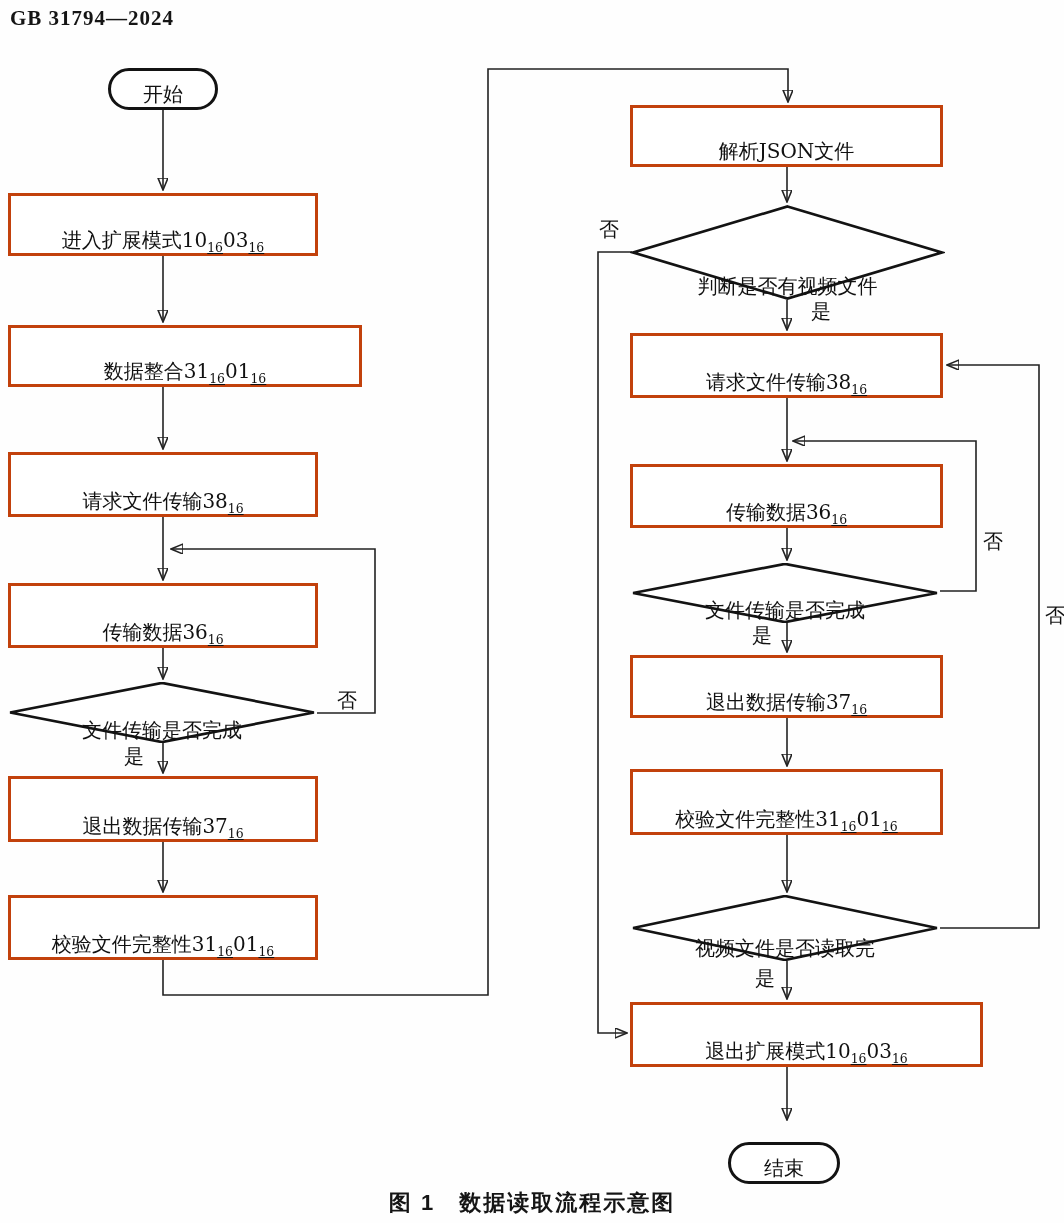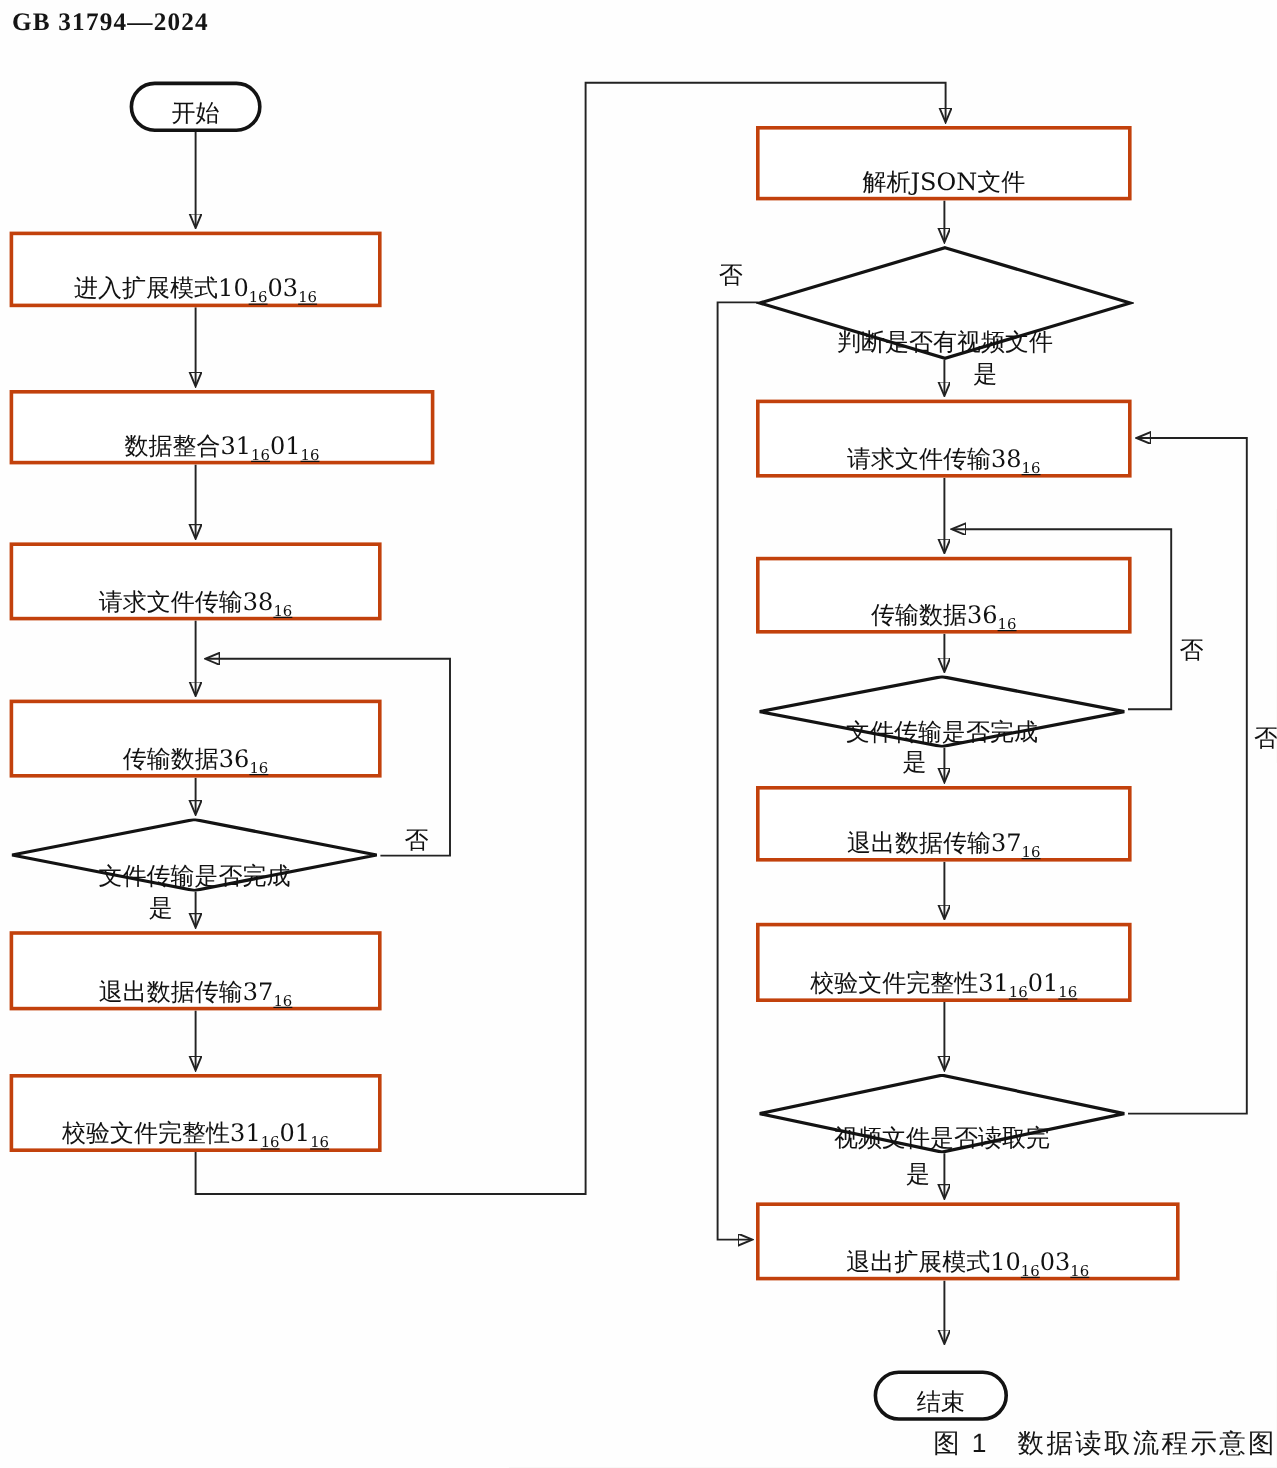--- a/index.html
+++ b/index.html
@@ -7,23 +7,23 @@
     position:relative;width:1064px;height:1223px;background:#fefefe;
     font-family:"DejaVu Serif","Liberation Serif",serif;color:#111;
     overflow:hidden;margin:0 auto;
   }
   #standard-number{
     position:absolute;left:10px;top:6px;
     font-family:"Liberation Serif","DejaVu Serif",serif;
     font-weight:bold;font-size:21px;letter-spacing:1px;color:#151515;
   }
   #figure-caption{
-    position:absolute;left:0;top:1188px;width:1064px;text-align:right;
+    position:absolute;left:0;top:1188px;width:1064px;text-align:center;
     font-family:"Liberation Sans","DejaVu Sans",sans-serif;
-    font-weight:normal;font-size:22px;letter-spacing:2px;color:#151515;
+    font-weight:bold;font-size:22px;letter-spacing:2px;color:#151515;
   }
   #connectors{position:absolute;left:0;top:0;pointer-events:none;}
   #connectors path{fill:none;stroke:#222;stroke-width:1.6px;}
   .node{
     position:absolute;display:flex;align-items:flex-end;justify-content:center;
     text-align:center;font-size:20px;line-height:1.25;color:#111;
   }
   .rect{border:3px solid #c2410c;background:#fff;box-sizing:border-box;}
   .stadium{border:3px solid #131313;background:#fff;box-sizing:border-box;border-radius:22px;}
   .diamond{background:transparent;}

